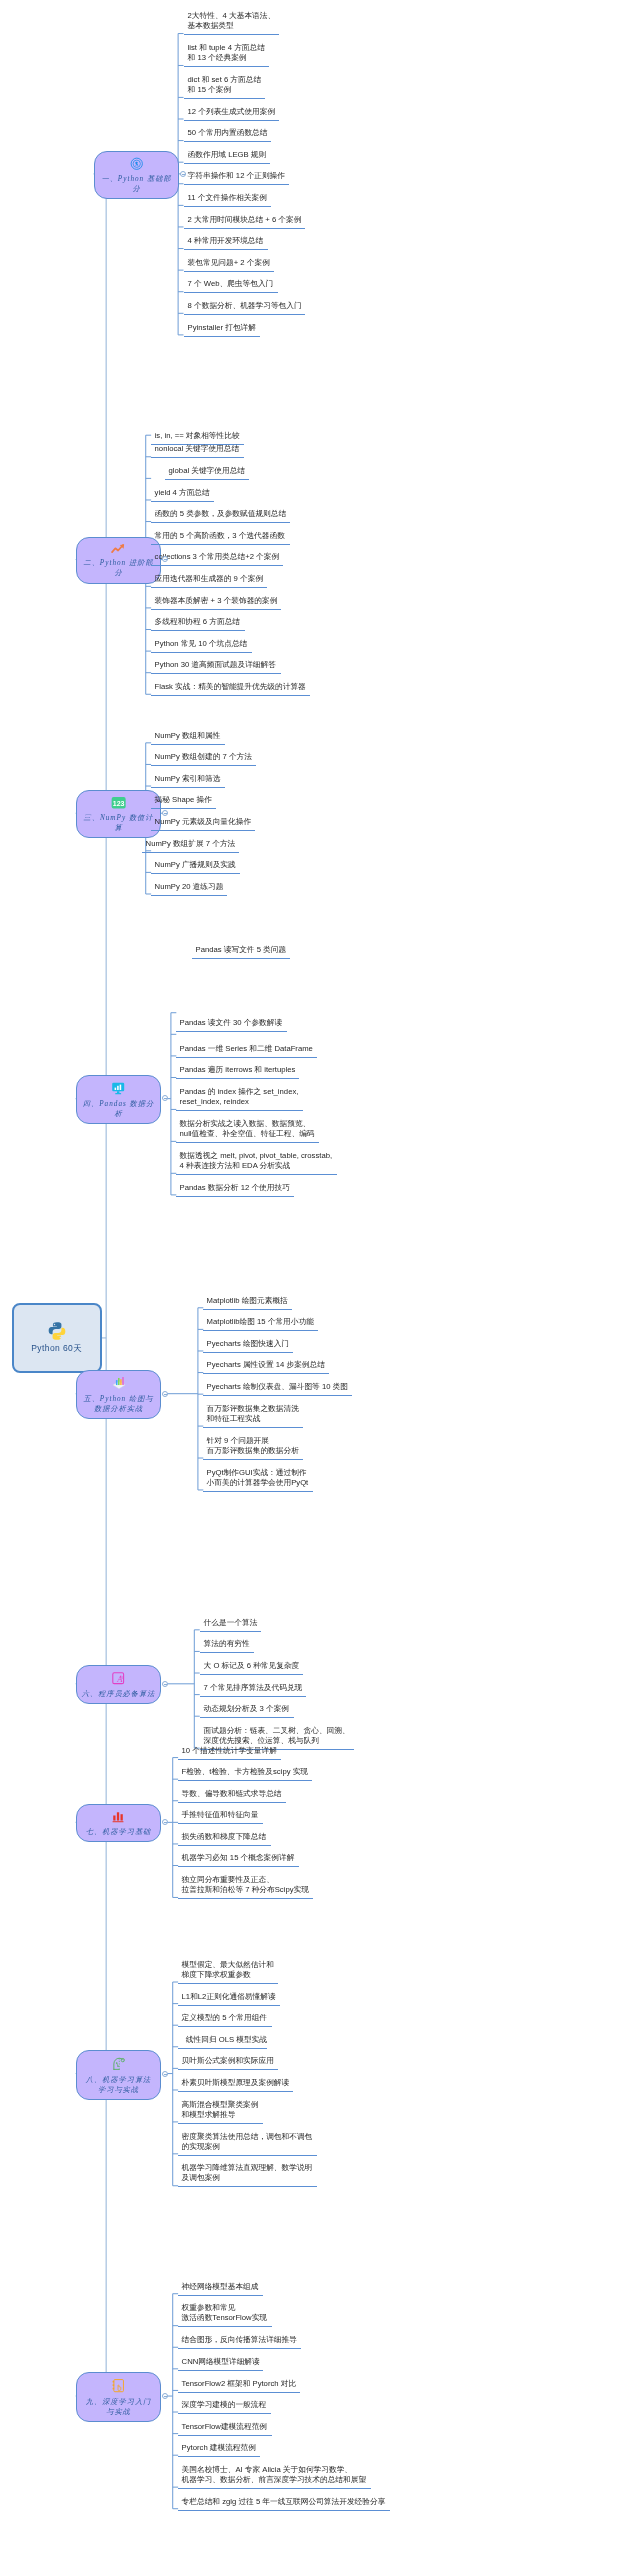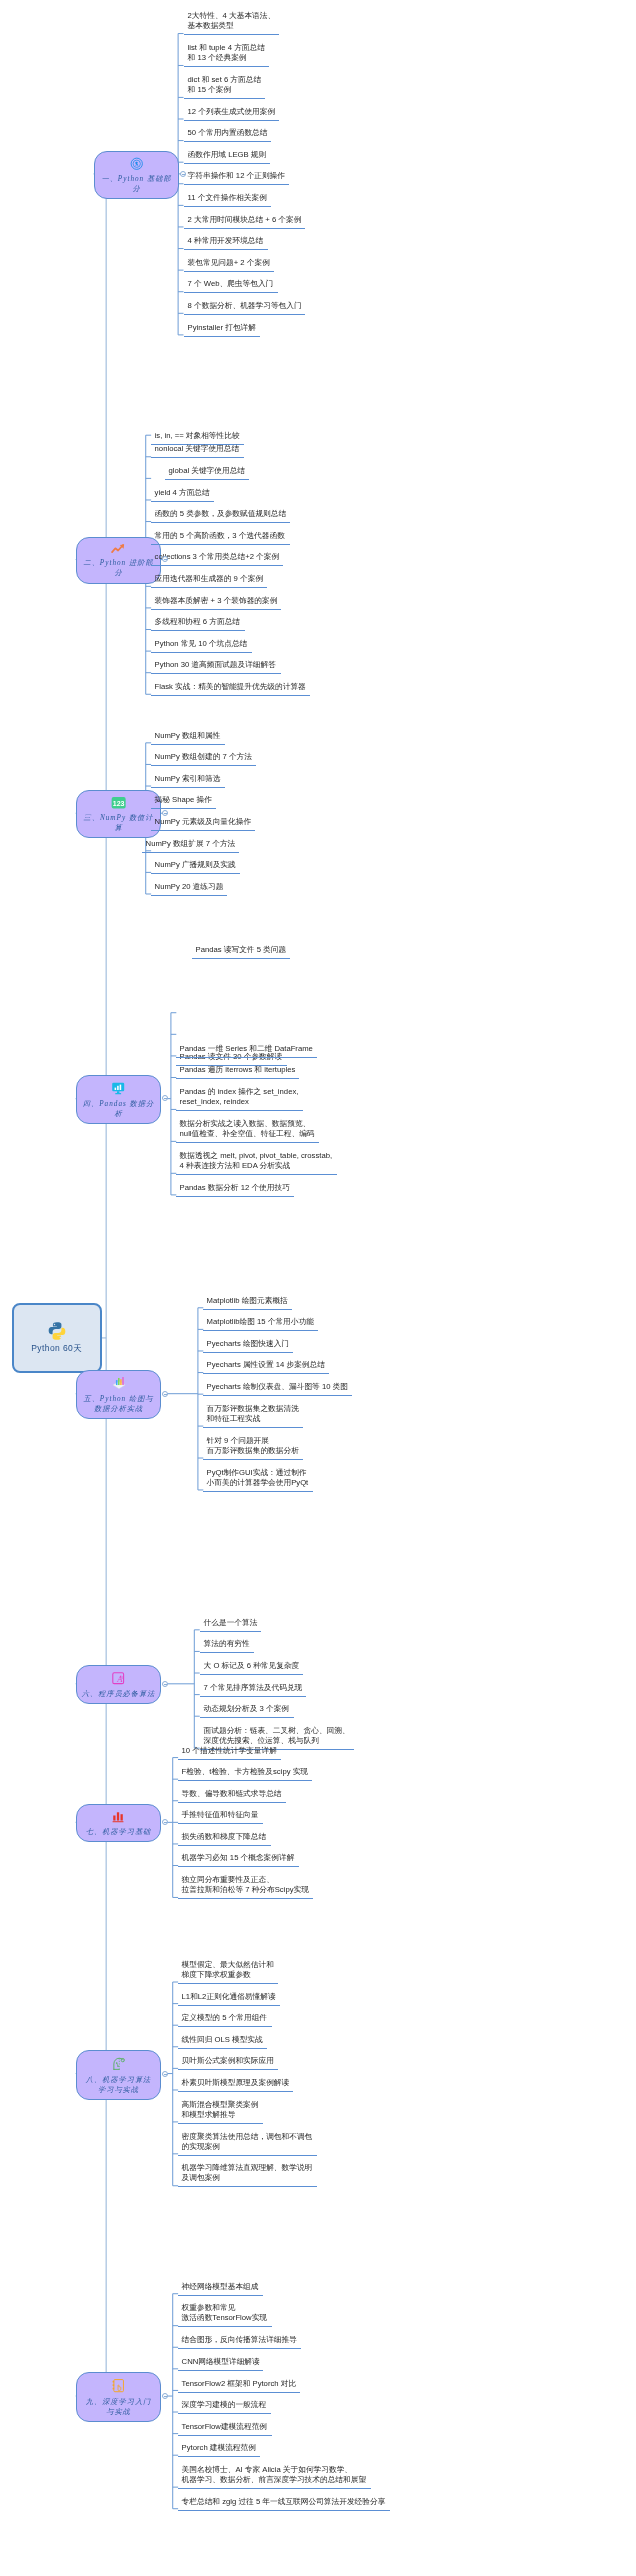--- a/index.html
+++ b/index.html
@@ -300,21 +300,21 @@
           <rect x="2" y="3" width="20" height="14" rx="2" fill="#19b9e8"></rect>
           <rect x="6" y="11" width="2.6" height="4" fill="#ffffff"></rect>
           <rect x="10.2" y="8" width="2.6" height="7" fill="#ffffff"></rect>
           <rect x="14.4" y="6" width="2.6" height="9" fill="#ffffff"></rect>
           <rect x="10" y="17" width="4" height="3.5" fill="#19b9e8"></rect>
           <rect x="7" y="20.2" width="10" height="1.8" rx=".9" fill="#19b9e8"></rect>
         </svg></span>
       <span class="branch-label">四、Pandas 数据分析</span>
     </div>
     <div class="leaf" style="left: 176px; top: 945px; height: 14px; width: 98px; margin-left: 16px;"><span>Pandas 读写文件 5 类问题</span></div>
-    <div class="leaf" style="left: 176px; top: 1052px; height: 14px; width: 111px;"><span>Pandas 读文件 30 个参数解读</span></div>
+    <div class="leaf" style="left: 176px; top: 1018px; height: 14px; width: 111px;"><span>Pandas 读文件 30 个参数解读</span></div>
     <div class="leaf" style="left: 176px; top: 1044px; height: 14px; width: 141px;"><span>Pandas 一维 Series 和二维 DataFrame</span></div>
     <div class="leaf" style="left: 176px; top: 1065px; height: 14px; width: 123px;"><span>Pandas 遍历 iterrows 和 itertuples</span></div>
     <div class="leaf" style="left: 176px; top: 1087px; height: 24px; width: 127px;"><span>Pandas 的 index 操作之 set_index,
 reset_index, reindex</span></div>
     <div class="leaf" style="left: 176px; top: 1119px; height: 24px; width: 143px;"><span>数据分析实战之读入数据、数据预览、
 null值检查、补全空值、特征工程、编码</span></div>
     <div class="leaf" style="left: 176px; top: 1151px; height: 24px; width: 161px;"><span>数据透视之 melt, pivot, pivot_table, crosstab,
 4 种表连接方法和 EDA 分析实战</span></div>
     <div class="leaf" style="left: 176px; top: 1183px; height: 14px; width: 118px;"><span>Pandas 数据分析 12 个使用技巧</span></div>
     <div class="collapse-dot" style="left: 162px; top: 1095px;"></div>
@@ -383,21 +383,21 @@
           <circle cx="9" cy="11" r="1.1" fill="#4caf50"></circle>
           <circle cx="11" cy="16" r="1.1" fill="#4caf50"></circle>
           <path d="M9 11 L11 16" stroke="#4caf50" stroke-width=".9"></path>
         </svg></span>
       <span class="branch-label">八、机器学习算法<br>学习与实战</span>
     </div>
     <div class="leaf" style="left: 178px; top: 1960px; height: 24px; width: 100px;"><span>模型假定、最大似然估计和
 梯度下降求权重参数</span></div>
     <div class="leaf" style="left: 178px; top: 1992px; height: 14px; width: 102px;"><span>L1和L2正则化通俗易懂解读</span></div>
     <div class="leaf" style="left: 178px; top: 2013px; height: 14px; width: 94px;"><span>定义模型的 5 个常用组件</span></div>
-    <div class="leaf" style="left: 178px; top: 2035px; height: 14px; width: 89px;"><span>线性回归 OLS 模型实战</span></div>
+    <div class="leaf" style="left: 178px; top: 2035px; height: 14px; width: 89px; justify-content: flex-end;"><span>线性回归 OLS 模型实战</span></div>
     <div class="leaf" style="left: 178px; top: 2056px; height: 14px; width: 100px;"><span>贝叶斯公式案例和实际应用</span></div>
     <div class="leaf" style="left: 178px; top: 2078px; height: 14px; width: 115px;"><span>朴素贝叶斯模型原理及案例解读</span></div>
     <div class="leaf" style="left: 178px; top: 2100px; height: 24px; width: 85px;"><span>高斯混合模型聚类案例
 和模型求解推导</span></div>
     <div class="leaf" style="left: 178px; top: 2132px; height: 24px; width: 139px;"><span>密度聚类算法使用总结，调包和不调包
 的实现案例</span></div>
     <div class="leaf" style="left: 178px; top: 2163px; height: 24px; width: 139px;"><span>机器学习降维算法直观理解、数学说明
 及调包案例</span></div>
     <div class="collapse-dot" style="left: 162px; top: 2071px;"></div>
     <div class="branch-node" style="left: 76px; top: 2372px;">

